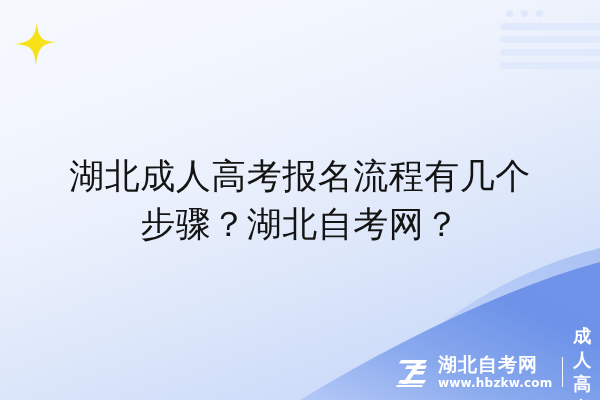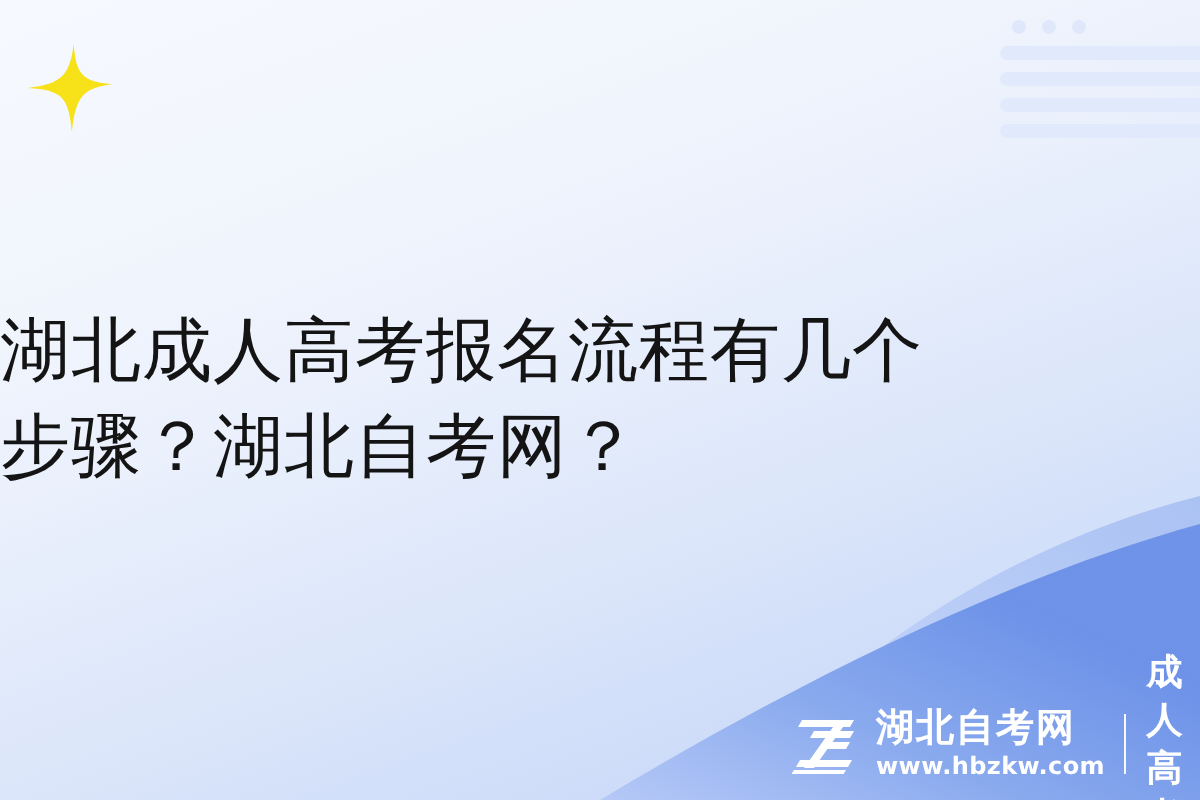--- a/index.html
+++ b/index.html
@@ -73,20 +73,21 @@
     margin-bottom: 6px;
     width: 104px;
   }
 
   
   .headline {
     position: absolute;
     left: 0;
     top: 152px;
     width: 600px;
+    text-align: center;
     color: #141414;
     font-size: 35px;
     line-height: 48px;
     font-weight: 400;
     letter-spacing: 0.5px;
     font-family: "DejaVu Sans", "Liberation Sans", sans-serif;
   }
   .headline .line { display: block; white-space: nowrap; }
 
   

